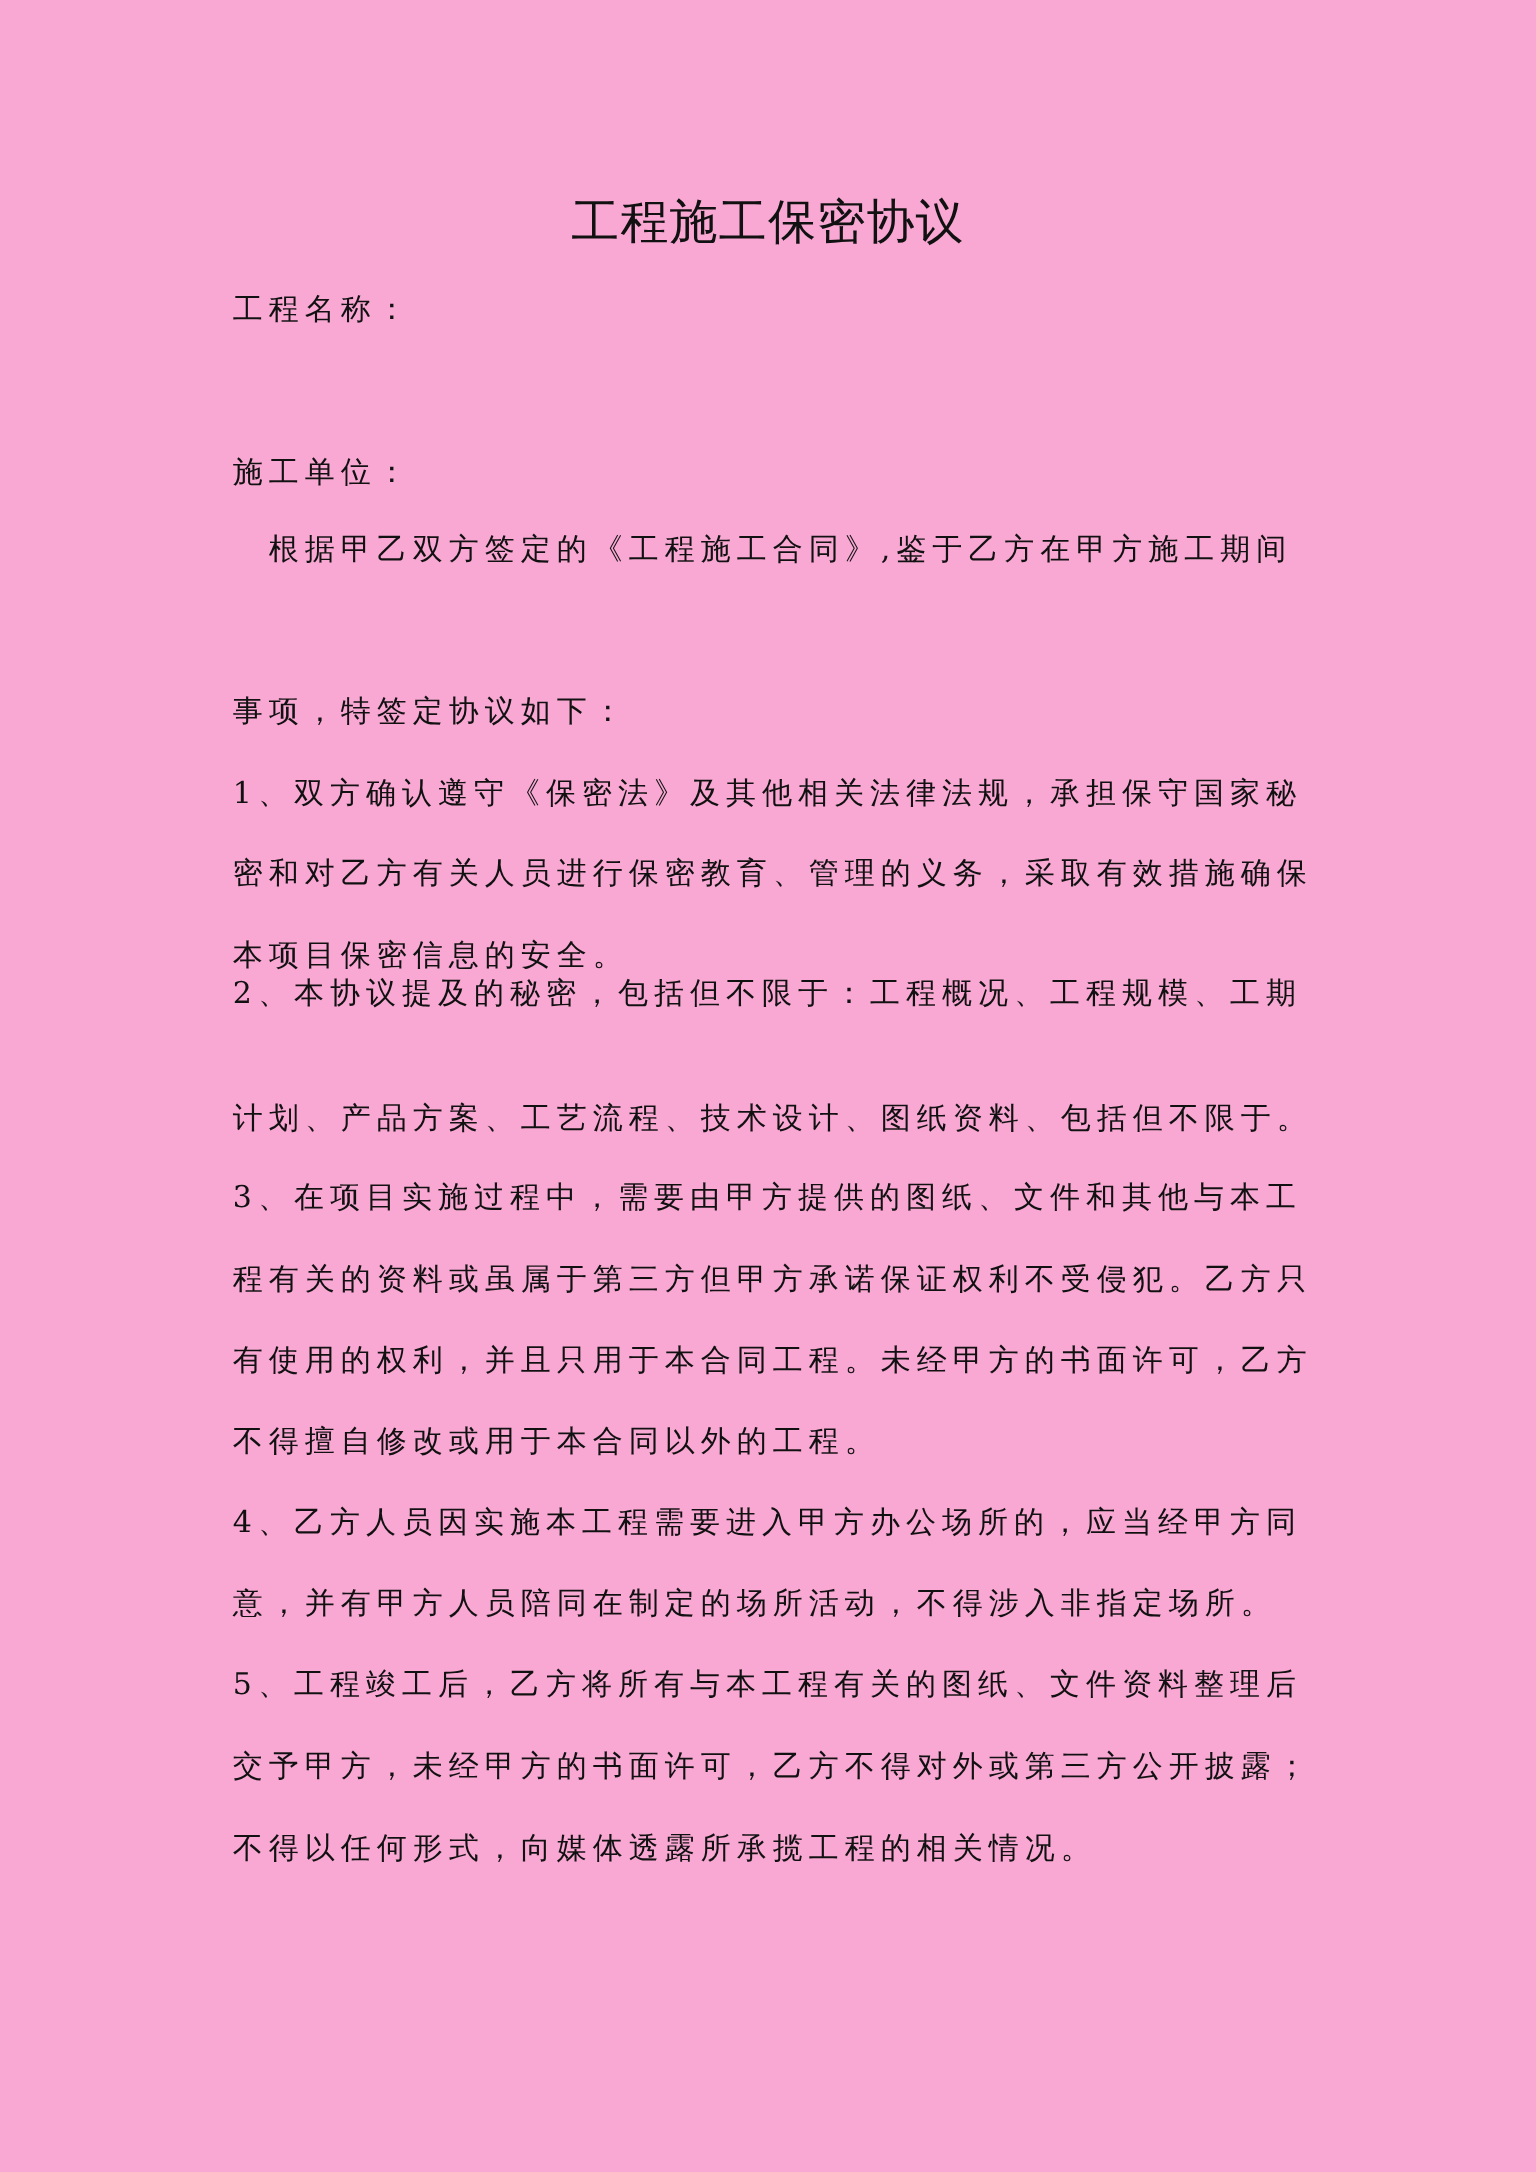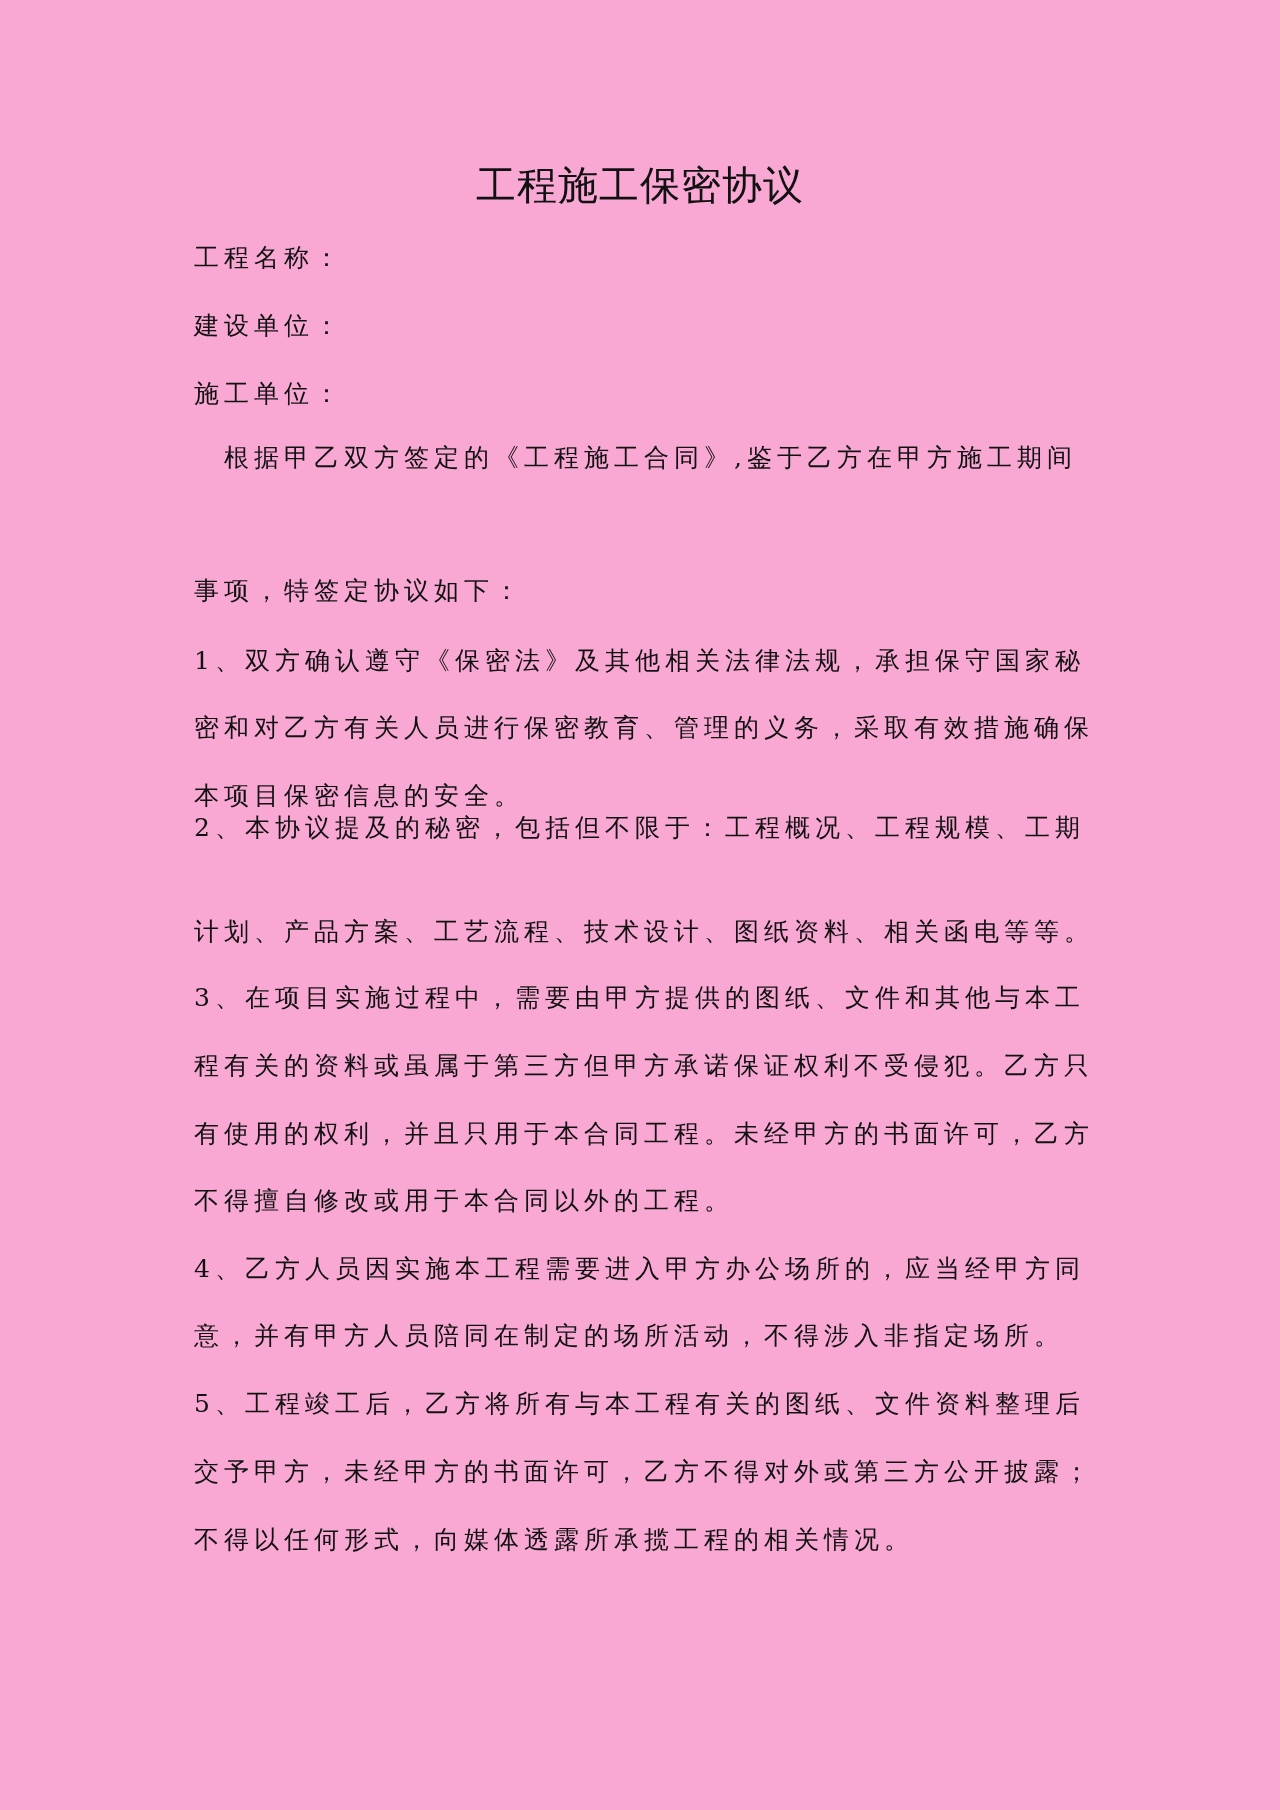--- a/index.html
+++ b/index.html
@@ -46,32 +46,31 @@
   }
 </style>
 </head>
 <body>
 
 <div class="page">
 
   <h1 class="title">工程施工保密协议</h1>
 
   <p class="line" style="top:238px;">工程名称：</p>
-  <p class="line" style="top:306px;">建设单位：</p>
   <p class="line" style="top:374px;">施工单位：</p>
 
   <p class="line" style="top:438px;">　根据甲乙双方签定的《工程施工合同》,鉴于乙方在甲方施工期间</p>
-  <p class="line" style="top:573px;font-family:Liberation Mono, monospace;">事项，特签定协议如下：</p>
+  <p class="line" style="top:573px;">事项，特签定协议如下：</p>
 
   <p class="line" style="top:641px;">1、双方确认遵守《保密法》及其他相关法律法规，承担保守国家秘</p>
   <p class="line" style="top:708px;">密和对乙方有关人员进行保密教育、管理的义务，采取有效措施确保</p>
   <p class="line" style="top:776px;">本项目保密信息的安全。</p>
 
   <p class="line" style="top:808px;">2、本协议提及的秘密，包括但不限于：工程概况、工程规模、工期</p>
-  <p class="line" style="top:912px;">计划、产品方案、工艺流程、技术设计、图纸资料、相关函电等等。</p>
+  <p class="line" style="top:912px;">计划、产品方案、工艺流程、技术设计、图纸资料、包括但不限于。</p>
 
   <p class="line" style="top:978px;">3、在项目实施过程中，需要由甲方提供的图纸、文件和其他与本工</p>
   <p class="line" style="top:1046px;">程有关的资料或虽属于第三方但甲方承诺保证权利不受侵犯。乙方只</p>
   <p class="line" style="top:1114px;">有使用的权利，并且只用于本合同工程。未经甲方的书面许可，乙方</p>
   <p class="line" style="top:1181px;">不得擅自修改或用于本合同以外的工程。</p>
 
   <p class="line" style="top:1249px;">4、乙方人员因实施本工程需要进入甲方办公场所的，应当经甲方同</p>
   <p class="line" style="top:1316px;">意，并有甲方人员陪同在制定的场所活动，不得涉入非指定场所。</p>
 
   <p class="line" style="top:1384px;">5、工程竣工后，乙方将所有与本工程有关的图纸、文件资料整理后</p>

